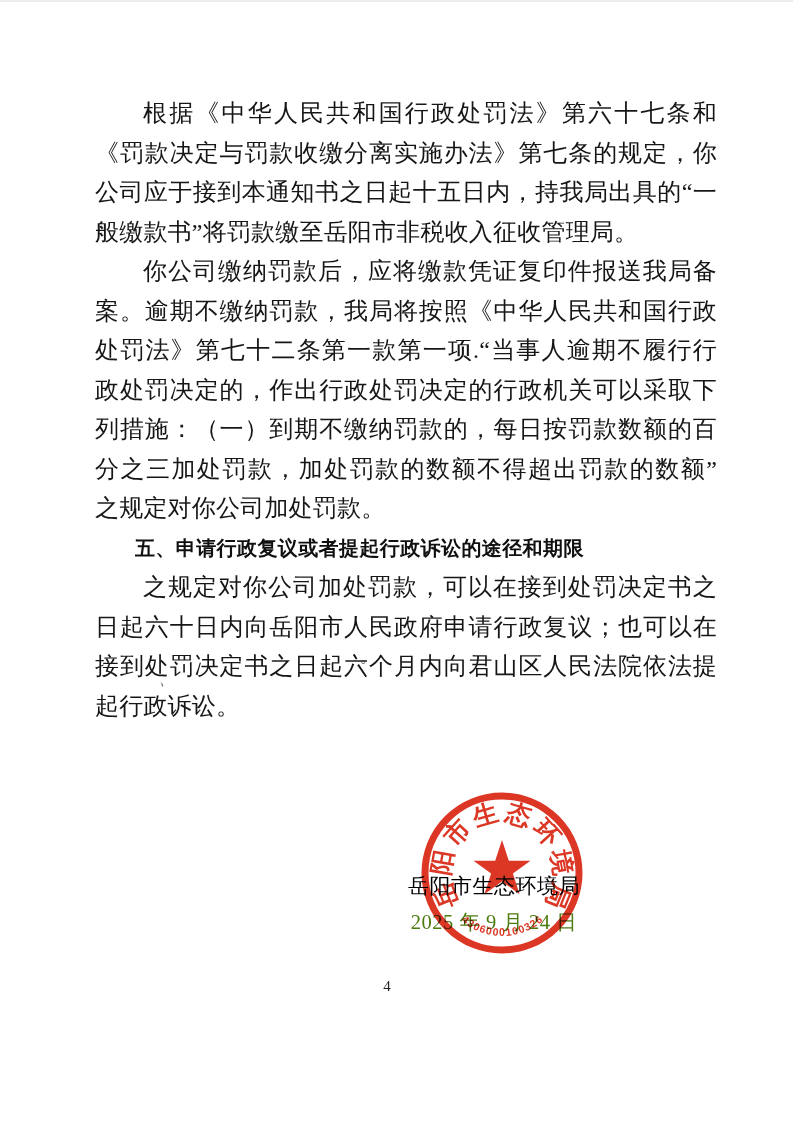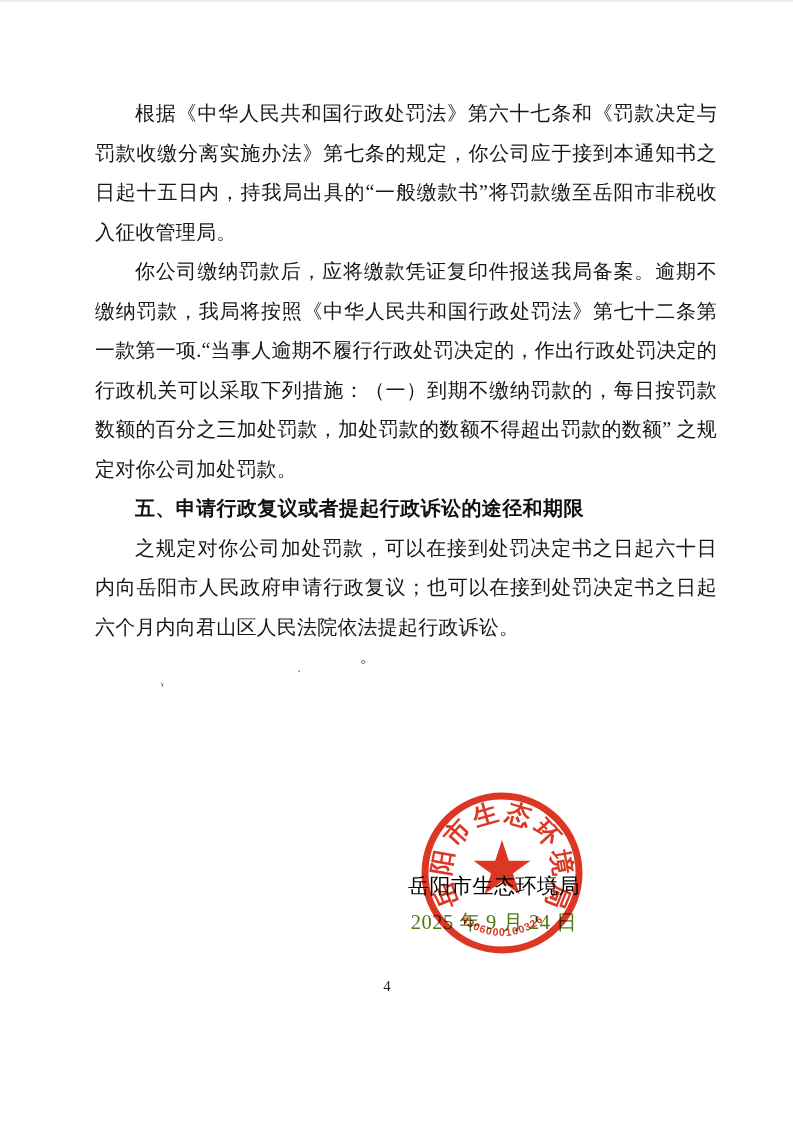--- a/index.html
+++ b/index.html
@@ -11,21 +11,21 @@
     overflow:hidden;
     font-family:"Liberation Serif","DejaVu Serif",serif;
     color:#161616;
   }
   .content{
     position:absolute;
     left:95px;top:92px;width:622px;
   }
   .body-para{
     margin:0;
-    font-size:20px;
+    font-size:24px;
     line-height:39.5px;
     text-align:justify;
     text-justify:inter-ideograph;
     text-indent:2em;
     letter-spacing:0.2px;
   }
   .section-heading{
     margin:0;
     font-size:20px;
     line-height:39.5px;

